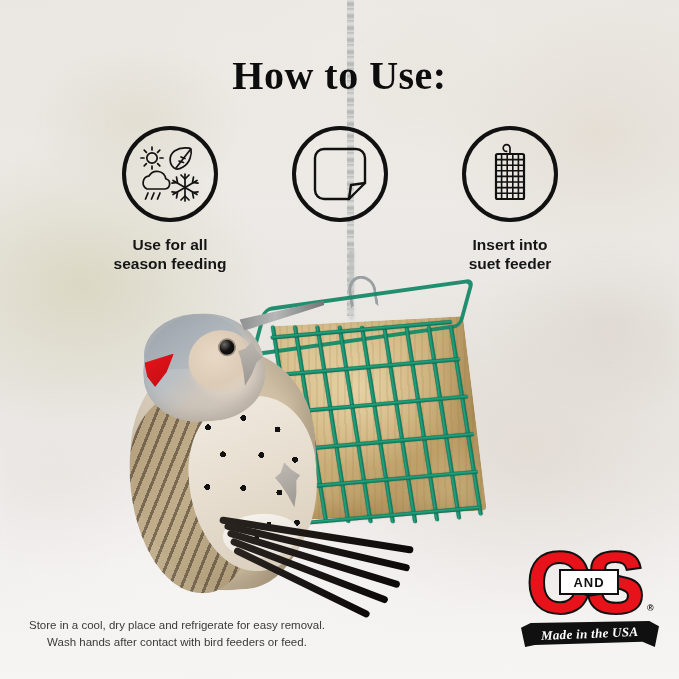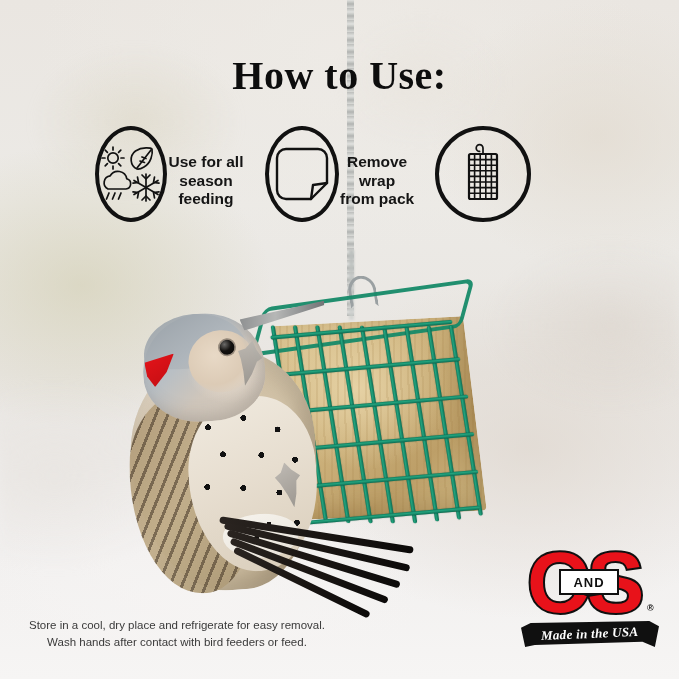--- a/index.html
+++ b/index.html
@@ -84,21 +84,21 @@
     position: absolute;
     left: 95px;
     top: 126px;
     width: 490px;
     display: flex;
     justify-content: space-between;
   }
   .step {
     width: 150px;
     display: flex;
-    flex-direction: row;
+    flex-direction: column;
     align-items: center;
   }
   .circle {
     width: 88px;
     height: 88px;
     border-radius: 50%;
     border: 4px solid #111111;
     display: flex;
     align-items: center;
     justify-content: center;
@@ -496,42 +496,42 @@
 season feeding</div>
     </div>
 
     <div class="step">
       <div class="circle">
         <svg width="58" height="58" viewBox="0 0 58 58" fill="none" stroke="#111" stroke-width="2.4" stroke-linecap="round" stroke-linejoin="round">
           <path d="M13 4 H45 a9 9 0 0 1 9 9 V38 L38 54 H13 a9 9 0 0 1 -9 -9 V13 a9 9 0 0 1 9 -9 Z"></path>
           <path d="M54 38 L40 40 L38 54"></path>
         </svg>
       </div>
-      <div class="step-label">Remove wrap
-from pack</div>
     </div>
 
     <div class="step">
       <div class="circle">
         <svg width="58" height="64" viewBox="0 0 58 64" fill="none" stroke="#111" stroke-width="1.6" stroke-linecap="round" stroke-linejoin="round">
           <path d="M29 12 V6 a3.4 3.4 0 1 0 -3.4 3.4" stroke-width="1.7"></path>
           <rect x="15" y="12" width="28" height="45" rx="1.5" stroke-width="2.2"></rect>
           <line x1="20.6" y1="12" x2="20.6" y2="57"></line>
           <line x1="26.2" y1="12" x2="26.2" y2="57"></line>
           <line x1="31.8" y1="12" x2="31.8" y2="57"></line>
           <line x1="37.4" y1="12" x2="37.4" y2="57"></line>
           <line x1="15" y1="17.6" x2="43" y2="17.6"></line>
           <line x1="15" y1="23.2" x2="43" y2="23.2"></line>
           <line x1="15" y1="28.8" x2="43" y2="28.8"></line>
           <line x1="15" y1="34.4" x2="43" y2="34.4"></line>
           <line x1="15" y1="40.0" x2="43" y2="40.0"></line>
           <line x1="15" y1="45.6" x2="43" y2="45.6"></line>
           <line x1="15" y1="51.2" x2="43" y2="51.2"></line>
         </svg>
       </div>
+      <div class="step-label">Insert into
+suet feeder</div>
     </div>
 
   </div>
 
   <div class="photo">
 
     <div class="cage">
       <div class="cage-hook"></div>
       <div class="cage-suet"></div>
       <div class="cage-top"></div>

